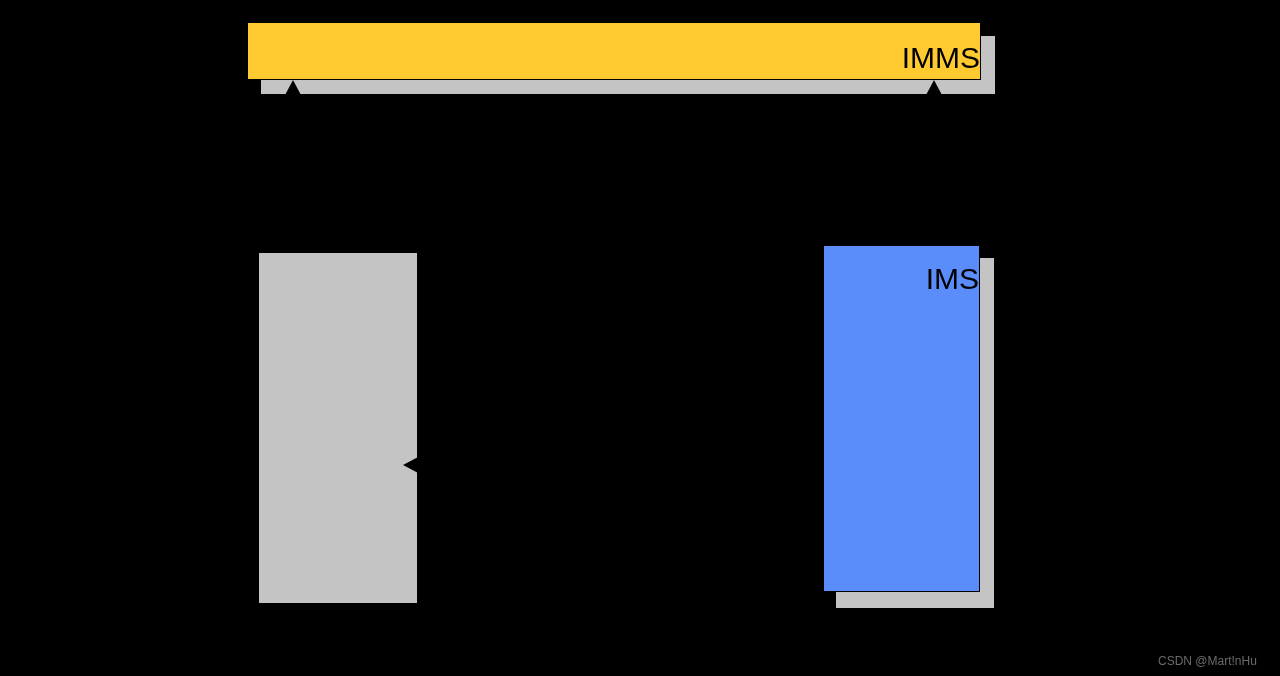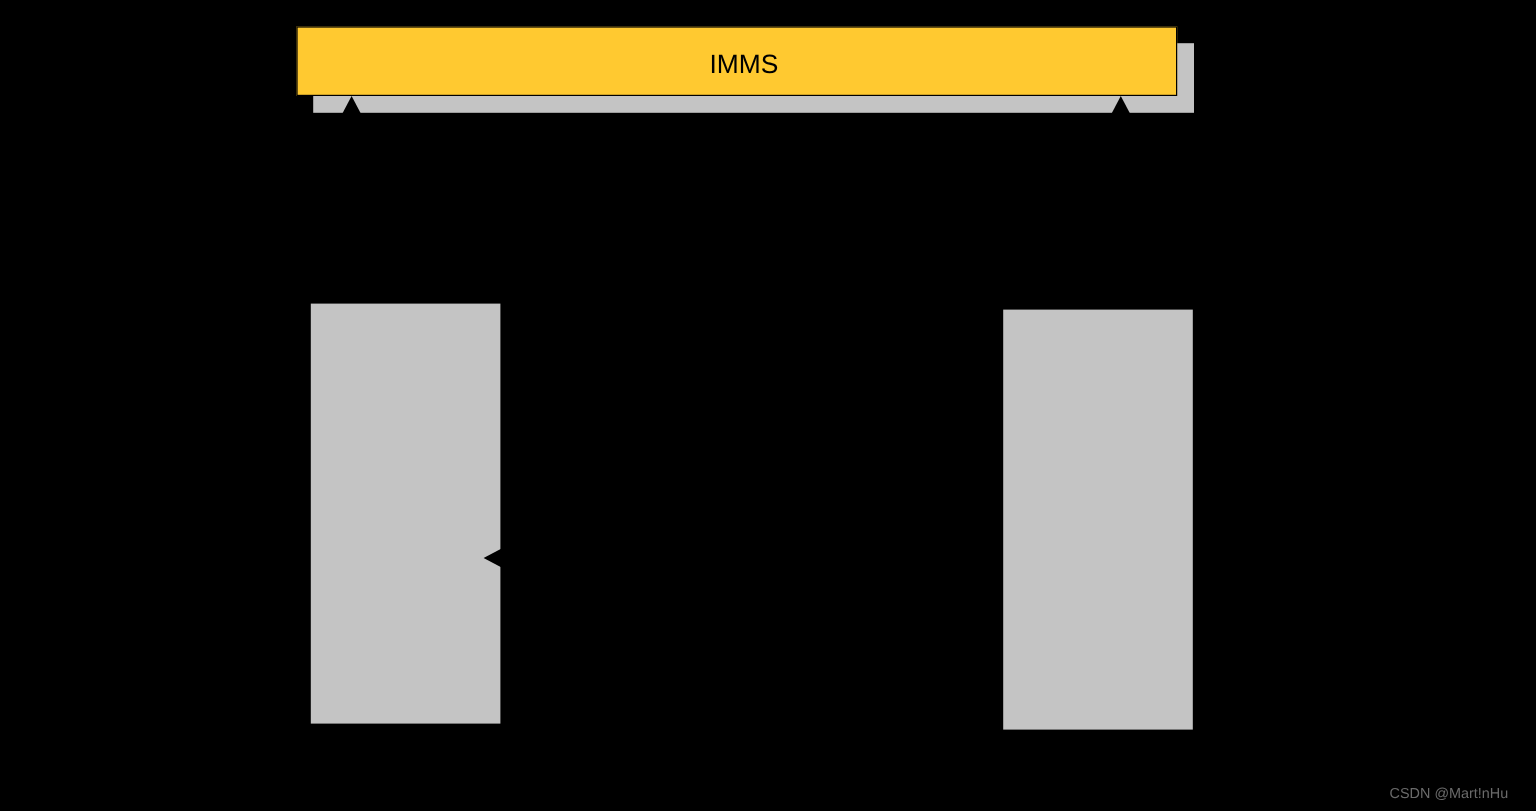--- a/index.html
+++ b/index.html
@@ -26,24 +26,24 @@
   }
   .node {
     position: absolute;
     border: 1px solid #000000;
     box-sizing: border-box;
   }
   .node-label {
     position: absolute;
     left: 0;
     right: 0;
-    text-align: center;
+    text-align: right;
     color: #000000;
     font-family: "Liberation Sans", sans-serif;
-    font-size: 22px;
+    font-size: 30px;
     line-height: 1;
     white-space: nowrap;
     padding-left: 12px;
   }
 
   
   .conn {
     position: absolute;
     background: #000000;
   }
@@ -79,20 +79,23 @@
 <div id="canvas">
 
   <div class="shadow" style="left:261px; top:36px; width:734px; height:58px;"></div>
   <div class="node" style="left:247px; top:22px; width:734px; height:58px; background:#FFC930;">
     <div class="node-label" style="top:20px;">IMMS</div>
   </div>
 
   <div class="shadow" style="left:259px; top:253px; width:158px; height:350px;"></div>
 
   <div class="shadow" style="left:836px; top:258px; width:158px; height:350px;"></div>
+  <div class="node" style="left:823px; top:245px; width:157px; height:347px; background:#5A8CFA;">
+    <div class="node-label" style="top:18px;">IMS</div>
+  </div>
 
   <div class="conn" style="left:292px; top:88px; width:2px; height:152px;"></div>
   <div class="arrow-up" style="left:284px; top:80px;"></div>
 
   <div class="conn" style="left:933px; top:88px; width:2px; height:157px;"></div>
   <div class="arrow-up" style="left:925px; top:80px;"></div>
 
   <div class="conn" style="left:420px; top:464px; width:403px; height:2px;"></div>
   <div class="arrow-left" style="left:403px; top:456px;"></div>
 

